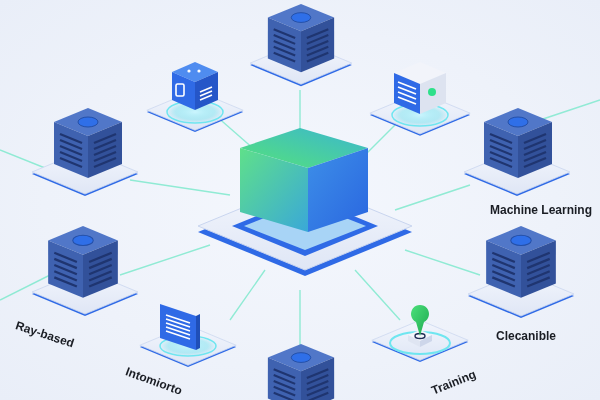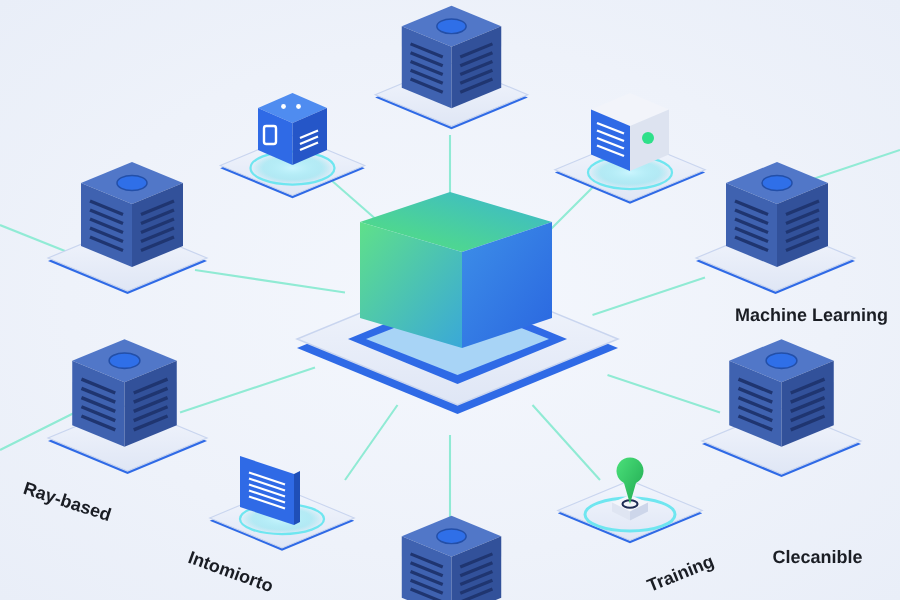--- a/index.html
+++ b/index.html
@@ -178,15 +178,15 @@
     <path d="M420 336 L416 322 A9 9 0 1 1 424 322 Z" fill="url(#pinG)"></path>
   </g>
 
   <g>
     <use href="#server" x="262" y="340" width="78" height="78"></use>
   </g>
 </svg>
 
 <div class="label" style="left:469px; top:203px; font-size:12px;margin-left:21px;">Machine Learning</div>
 <div class="label" style="left:16px; top:318px; transform: rotate(18deg); transform-origin: left center;">Ray-based</div>
-<div class="label" style="left:515px; top:329px;margin-top:35px;">Clecanible</div>
+<div class="label" style="left:496px; top:329px;">Clecanible</div>
 <div class="label" style="left:126px; top:364px; transform: rotate(20deg); transform-origin: left center;">Intomiorto</div>
 <div class="label" style="left:432px; top:384px; transform: rotate(-22deg); transform-origin: left center;">Training</div>
 
 </body></html>

